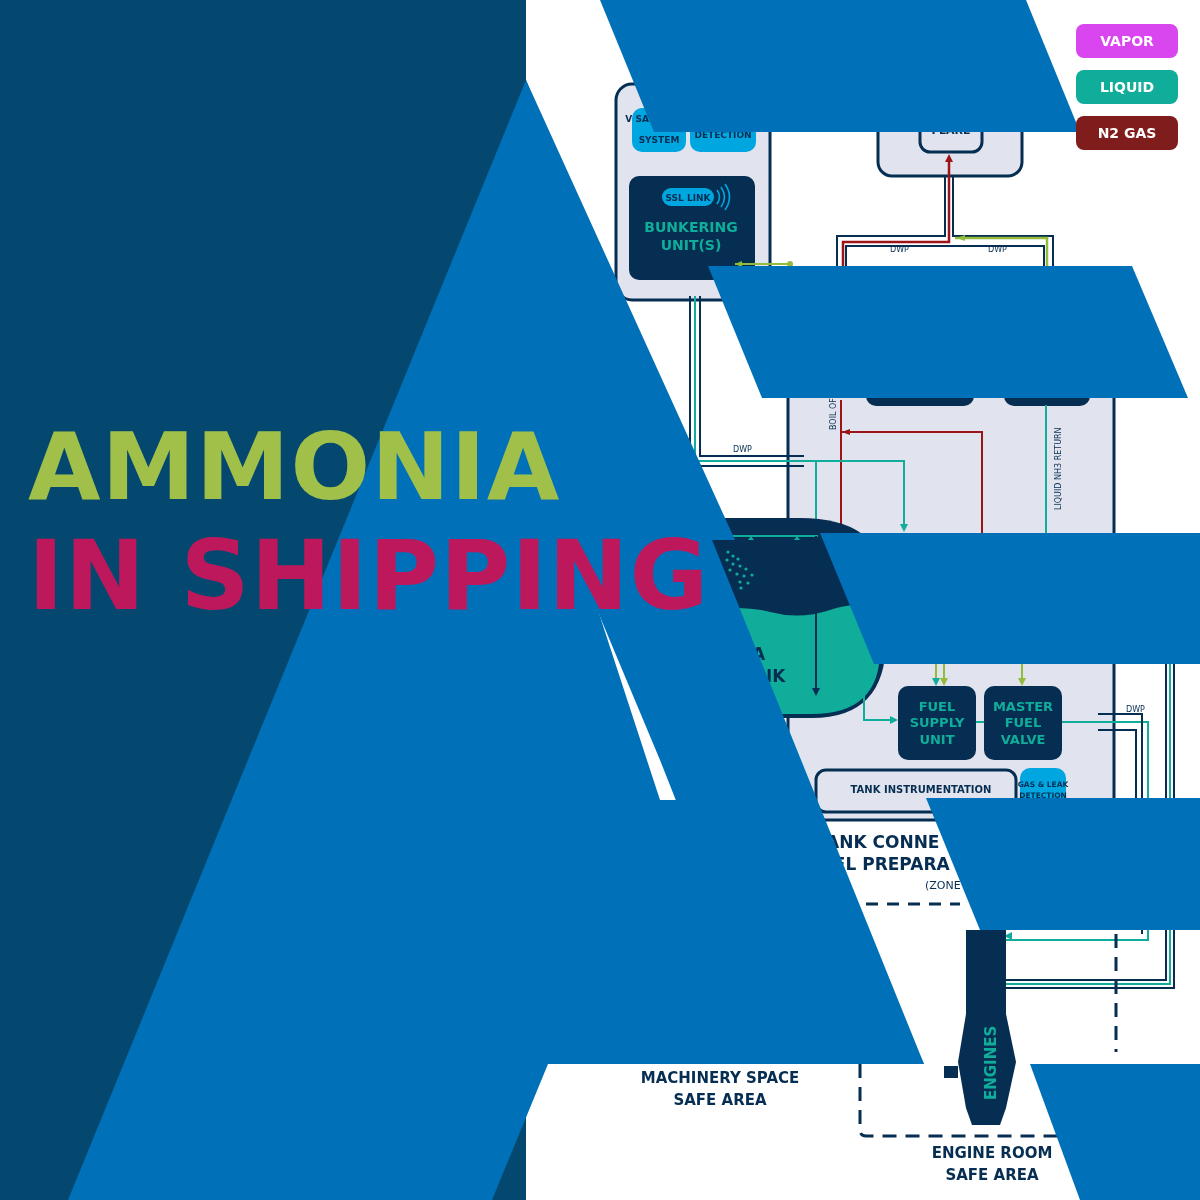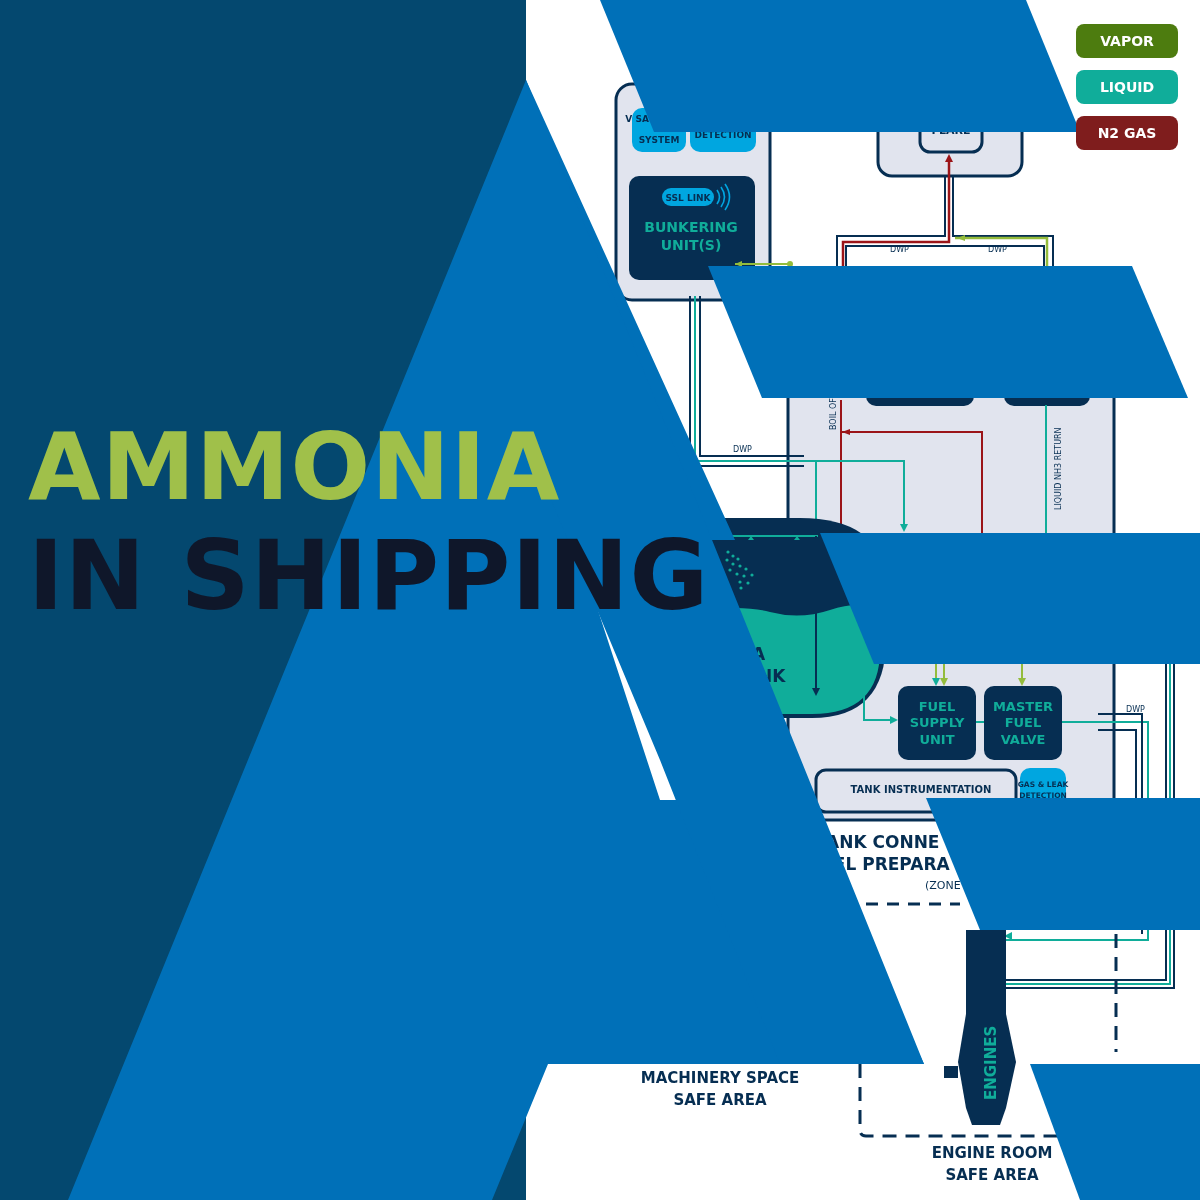--- a/index.html
+++ b/index.html
@@ -1,21 +1,21 @@
 <!DOCTYPE html>
 <html><head>
   <meta charset="utf-8">
   <style>
     html, body { margin: 0; padding: 0; }
     body { width: 1200px; height: 1200px; position: relative; overflow: hidden; background: #ffffff; font-family: "Liberation Sans", "DejaVu Sans", sans-serif; }
     .layer { position: absolute; left: 0; top: 0; width: 1200px; height: 1200px; }
     svg text { font-family: "DejaVu Sans", "Liberation Sans", sans-serif; }
     .headline { position: absolute; left: 28px; font-family: "DejaVu Sans", "Liberation Sans", sans-serif; font-weight: 700; letter-spacing: 1px; line-height: 1; white-space: nowrap; }
     .h1 { top: 422px; font-size: 92px; color: #a0c04a; transform: scaleX(1.02); transform-origin: left; }
-    .h2 { top: 528px; font-size: 96px; color: #0f172a; }
+    .h2 { top: 528px; font-size: 96px; color: #be185d; }
     .legend-chip { position: absolute; left: 1076px; width: 102px; height: 34px; border-radius: 8px; color: #fff; font-family: "DejaVu Sans", "Liberation Sans", sans-serif; font-weight: 700; font-size: 14px; display: flex; align-items: center; justify-content: center; }
   </style>
 </head>
 <body>
 
 <svg class="layer" viewBox="0 0 1200 1200" xmlns="http://www.w3.org/2000/svg">
 
   <g>
     <rect x="616" y="84" width="154" height="216" rx="16" fill="#e1e4ee" stroke="#062e52" stroke-width="3"></rect>
     <rect x="632" y="108" width="54" height="44" rx="10" fill="#00a6e0"></rect>
@@ -171,15 +171,15 @@
   <polygon points="820,533 1200,533 1200,664 874,664" fill="#0070b8"></polygon>
 
   <polygon points="926,798 1200,798 1200,930 980,930" fill="#0070b8"></polygon>
 
   <polygon points="1030,1064 1200,1064 1200,1200 1080,1200" fill="#0070b8"></polygon>
 </svg>
 
 <div class="headline h1">AMMONIA</div>
 <div class="headline h2">IN SHIPPING</div>
 
-<div class="legend-chip" style="top:24px; background:#4d7c0f;">VAPOR</div>
+<div class="legend-chip" style="top:24px; background:#d946ef;">VAPOR</div>
 <div class="legend-chip" style="top:70px; background:#10ad9a;text-align:center;">LIQUID</div>
 <div class="legend-chip" style="top:116px; background:#7f1d1d;">N2 GAS</div>
 
 </body></html>

